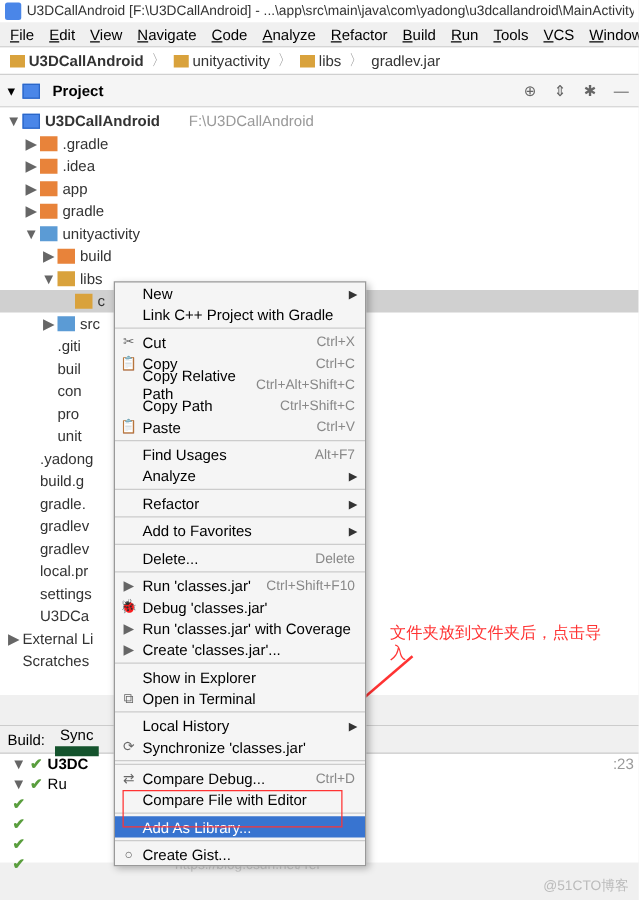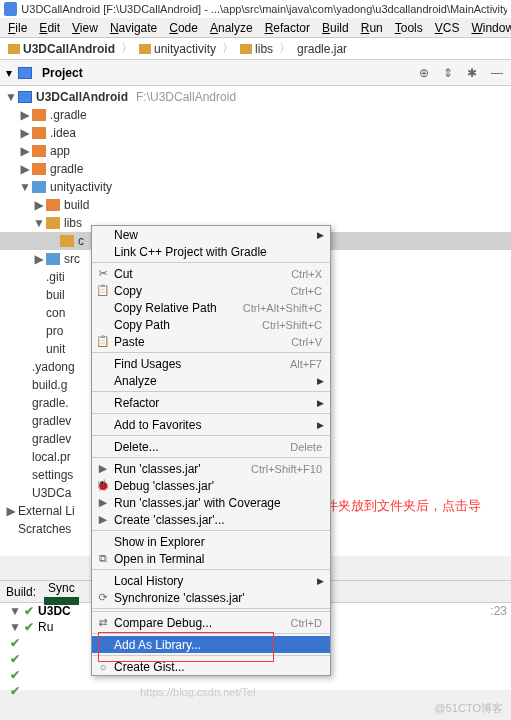--- a/index.html
+++ b/index.html
@@ -20,26 +20,26 @@
 .header-icon { width: 14px; height: 14px; cursor: pointer; color: #666; }
 .tree { background: #fff; padding: 2px 0; height: 470px; overflow: hidden; }
 .tree-row { height: 18px; display: flex; align-items: center; padding-left: 6px; cursor: pointer; white-space: nowrap; }
 .tree-arrow { width: 10px; height: 10px; margin-right: 2px; display: inline-flex; align-items: center; justify-content: center; color: #666; }
 .tree-icon { width: 14px; height: 12px; margin-right: 4px; display: inline-block; }
 .folder-y { background: #d9a23c; }
 .folder-o { background: #e8833a; }
 .folder-b { background: #5b9bd5; }
 .module-icon { background: #4a86e8; border: 1px solid #2a66c8; }
 .tree-label { color: #333; }
-.tree-path { color: #999; margin-left: 8px; }
+.tree-path { color: #999; margin-left: 23px; }
 .selected-row { background: #d0d0d0; }
 .indent-1 { padding-left: 20px; }
 .indent-2 { padding-left: 34px; }
 .indent-3 { padding-left: 48px; }
-.context-menu { position: absolute; left: 91px; top: 225px; width: 240px; background: #f5f5f5; border: 1px solid #999; box-shadow: 2px 2px 6px rgba(0,0,0,0.3); z-index: 100; }
+.context-menu { position: absolute; left: 91px; top: 225px; width: 202px; background: #f5f5f5; border: 1px solid #999; box-shadow: 2px 2px 6px rgba(0,0,0,0.3); z-index: 100; }
 .ctx-item { height: 17px; display: flex; align-items: center; padding: 0 8px 0 22px; cursor: pointer; position: relative; }
 .ctx-highlighted { background: #3874d0; color: #fff; }
 .ctx-label { flex: 1; }
 .ctx-shortcut { color: #888; font-size: 11px; }
 .ctx-sep { height: 1px; background: #ccc; margin: 2px 0; }
 .ctx-submenu-arrow { position: absolute; right: 6px; color: #333; font-size: 9px; }
 .ctx-icon { position: absolute; left: 4px; width: 14px; height: 14px; display: flex; align-items: center; justify-content: center; font-size: 11px; color: #666; }
 .bottom-panel { position: absolute; bottom: 30px; left: 0; right: 0; height: 110px; background: #fff; border-top: 1px solid #ccc; }
 .bottom-header { height: 22px; background: #f0f0f0; border-bottom: 1px solid #ccc; display: flex; align-items: center; padding: 0 6px; gap: 8px; }
 .bottom-tree-row { height: 16px; display: flex; align-items: center; padding-left: 10px; gap: 2px; }
@@ -75,21 +75,21 @@
 
 </div>
 
 <div class="breadcrumb">
   <span class="bc-item"><span class="bc-folder-icon"></span><b>U3DCallAndroid</b></span>
   <span class="bc-sep">〉</span>
   <span class="bc-item"><span class="bc-folder-icon"></span><span>unityactivity</span></span>
   <span class="bc-sep">〉</span>
   <span class="bc-item"><span class="bc-folder-icon"></span><span>libs</span></span>
   <span class="bc-sep">〉</span>
-  <span class="bc-item"><span>gradle.jar</span></span>
+  <span class="bc-item"><span>gradlev.jar</span></span>
 </div>
 
 <div class="project-header">
   <span>▾</span>
   <span class="module-icon tree-icon"></span>
   <span class="proj-label">Project</span>
   <div class="header-icons">
     <span class="header-icon">⊕</span>
     <span class="header-icon">⇕</span>
     <span class="header-icon">✱</span>
@@ -303,20 +303,23 @@
     <div class="ctx-item">
       <span class="ctx-icon">⟳</span>
       <span class="ctx-label">Synchronize 'classes.jar'</span>
     </div>
     <div class="ctx-sep"></div>
     <div class="ctx-sep"></div>
     <div class="ctx-item">
       <span class="ctx-icon">⇄</span>
       <span class="ctx-label">Compare Debug...</span>
       <span class="ctx-shortcut">Ctrl+D</span>
+    </div>
+    <div class="ctx-item">
+      <span class="ctx-label">Compare File with Editor</span>
     </div>
     <div class="ctx-sep"></div>
     <div class="ctx-item ctx-highlighted">
       <span class="ctx-label">Add As Library...</span>
     </div>
     <div class="ctx-sep"></div>
     <div class="ctx-item">
       <span class="ctx-icon">○</span>
       <span class="ctx-label">Create Gist...</span>
     </div>

